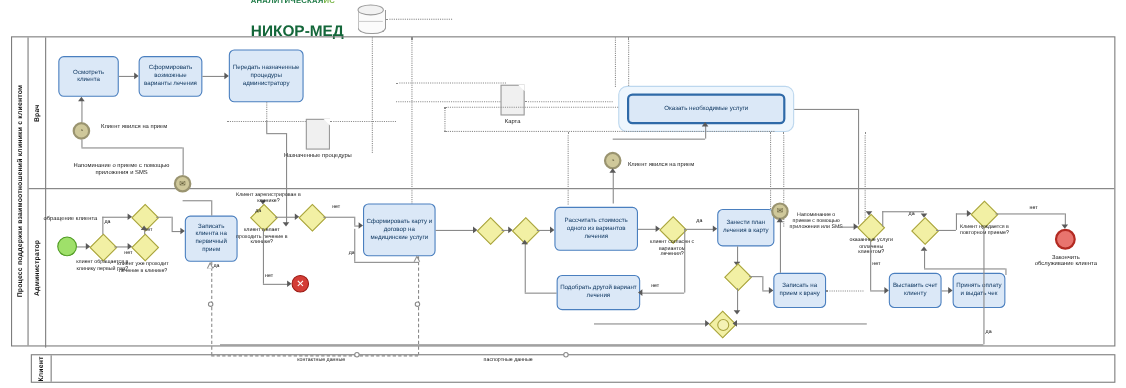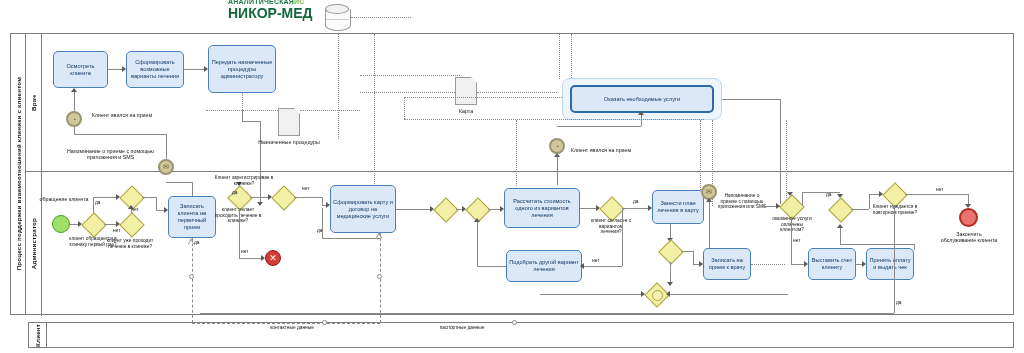--- a/index.html
+++ b/index.html
@@ -3,21 +3,21 @@
 <meta charset="utf-8">
 <style>
   html,body{margin:0;padding:0;background:#ffffff;}
   body{width:1024px;height:353px;font-family:"Liberation Sans","DejaVu Sans",sans-serif;overflow:hidden;}
   #stage{position:relative;width:1024px;height:353px;}
 
   
   #header{position:absolute;left:228px;top:-2px;width:120px;height:30px;}
   .hdr-small{font-size:7px;font-weight:bold;color:#1e7a46;letter-spacing:.2px;white-space:nowrap;line-height:8px;}
   .hdr-small .ac{color:#7ab648;}
-  .hdr-main{font-size:14px;font-weight:bold;color:#14673a;white-space:nowrap;line-height:15px;margin-top:0;}
+  .hdr-main{font-size:14px;font-weight:bold;color:#14673a;white-space:nowrap;line-height:15px;margin-top:15px;}
 
   
   .datastore{position:absolute;width:26px;height:30px;}
   .ds-body{position:absolute;left:0;top:5px;width:24px;height:21px;border:1px solid #9a9a9a;border-top:none;border-radius:0 0 12px 12px/0 0 6px 6px;background:#fbfbfb;}
   .ds-top{position:absolute;left:0;top:0px;width:24px;height:10px;border:1px solid #9a9a9a;border-radius:50%;background:#f2f2f2;box-sizing:border-box;}
   .ds-line{position:absolute;left:1px;top:9px;width:22px;height:6px;border-bottom:1px solid #cfcfcf;}
 
   
   .pool{position:absolute;border:1px solid #7d7d7d;background:transparent;box-sizing:border-box;}
   .pool-title{position:absolute;top:0;left:0;bottom:0;width:15px;border-right:1px solid #7d7d7d;display:flex;align-items:center;justify-content:center;box-sizing:border-box;}

